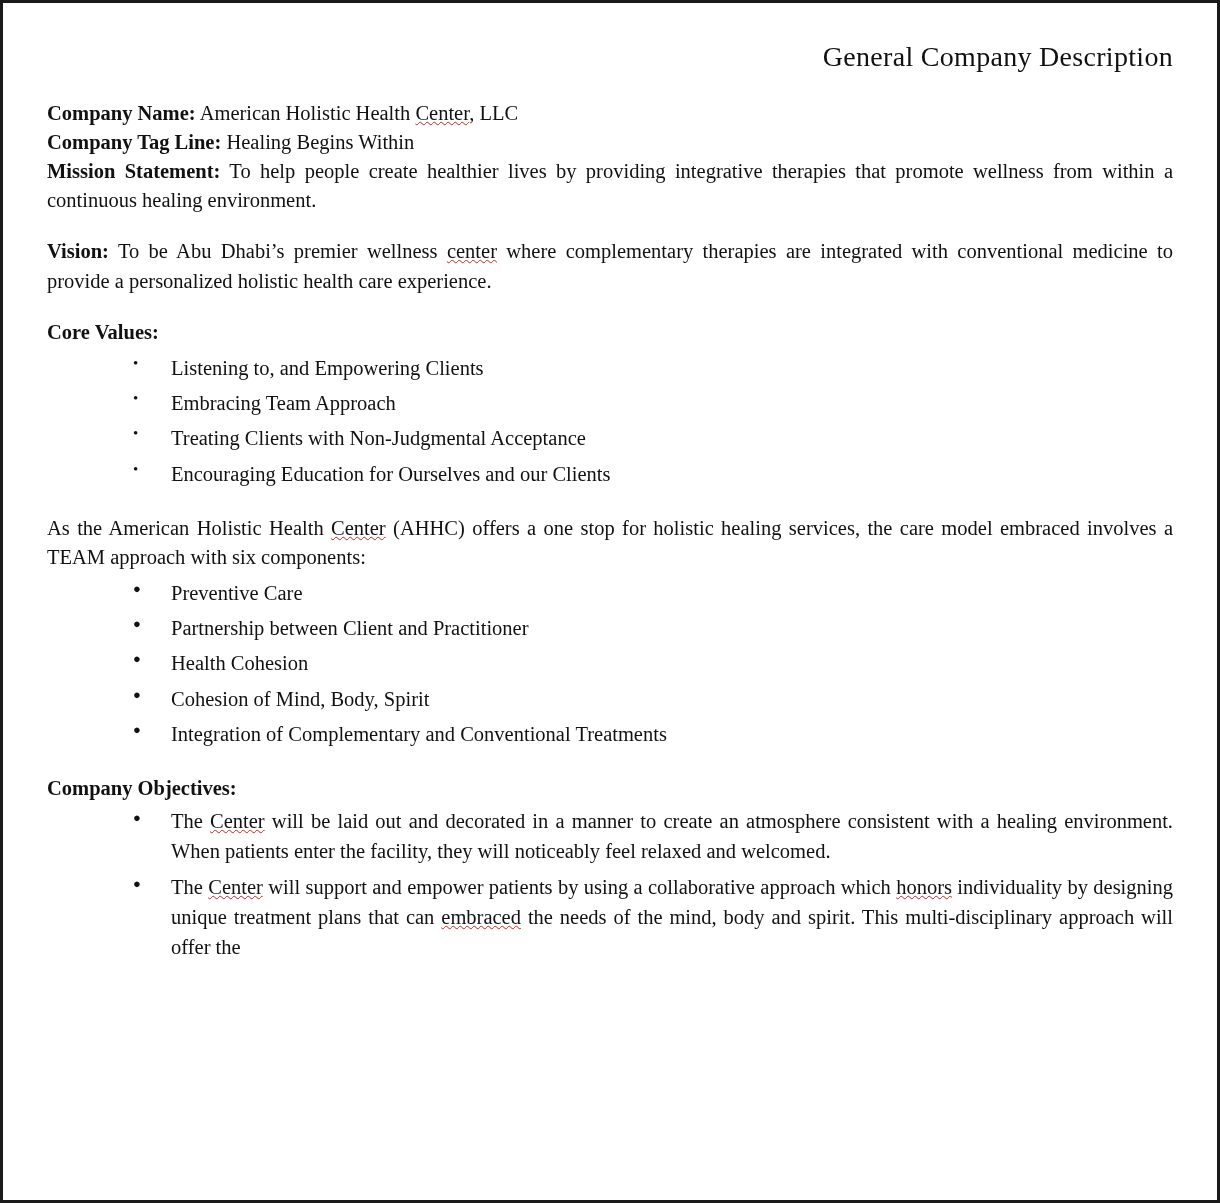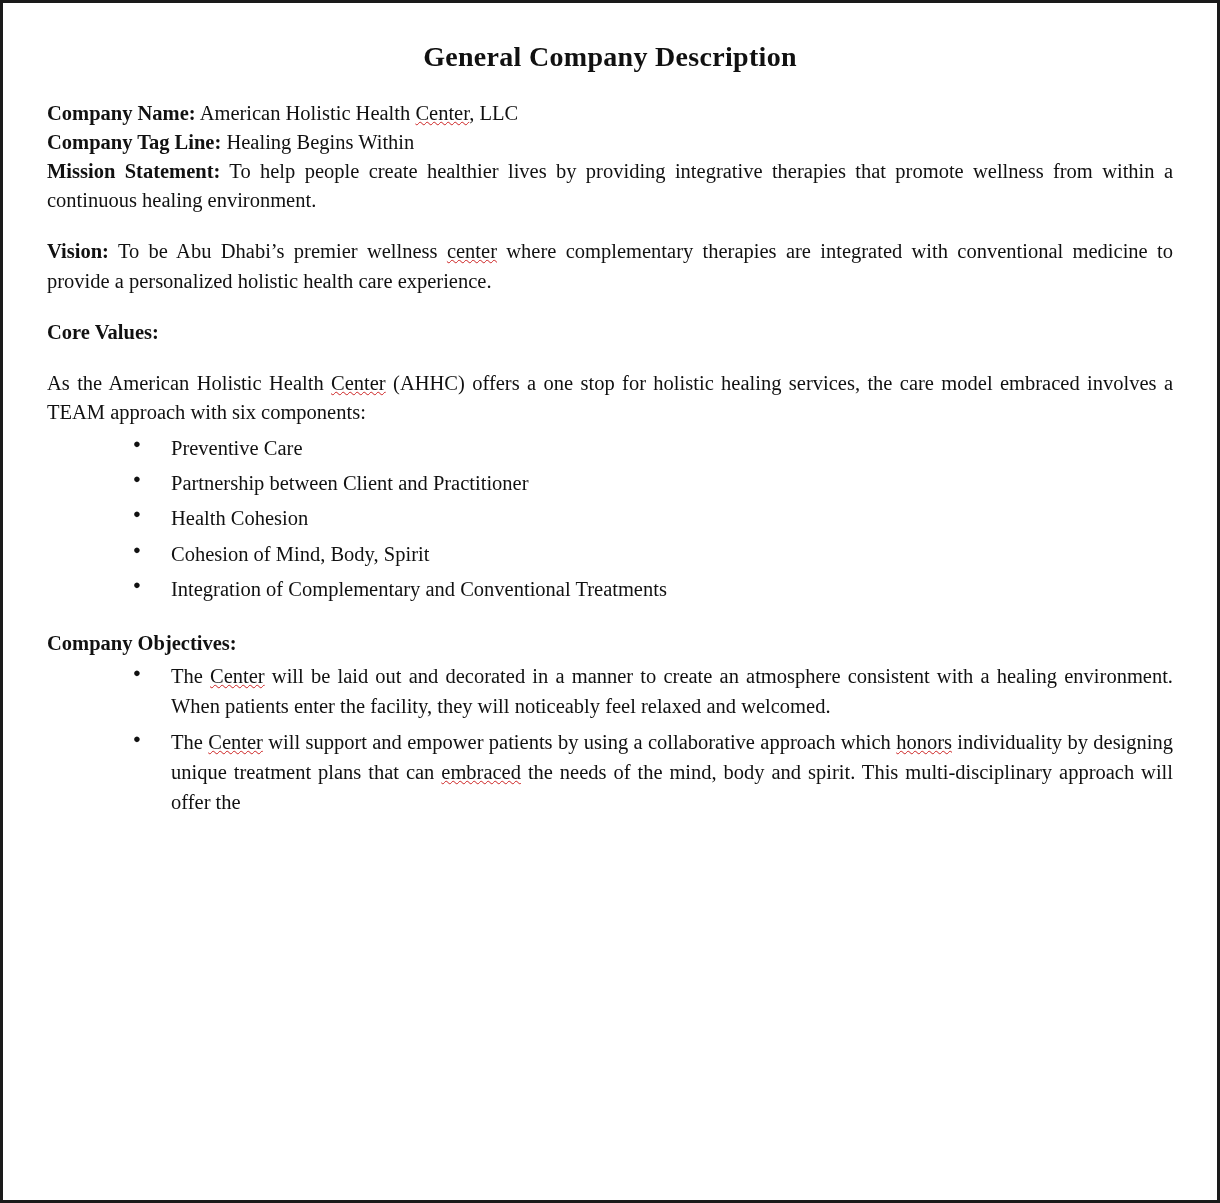--- a/index.html
+++ b/index.html
@@ -19,23 +19,23 @@
     height: 1203px;
     box-sizing: border-box;
     border: 3px solid #1a1a1a;
     background: #ffffff;
     overflow: hidden;
   }
   .inner {
     padding: 22px 44px 0 44px;
   }
   .doc-title {
-    text-align: center;
+    text-align: right;
     font-size: 28px;
-    font-weight: bold;
+    font-weight: normal;
     letter-spacing: 0.3px;
     margin: 16px 0 26px 0;
   }
   p.para {
     font-size: 20.5px;
     line-height: 1.42;
     margin: 0;
     text-align: justify;
     text-justify: inter-word;
   }
@@ -108,20 +108,26 @@
       <span class="label">Vision:</span>
       <span>To be Abu Dhabi’s premier wellness <span class="spell-wavy">center</span> where complementary therapies are integrated with conventional medicine to provide a personalized holistic health care experience.</span>
     </p>
 
     <div class="gap-md"></div>
 
     <p class="para">
       <span class="label">Core Values:</span>
     </p>
 
+    <ul class="bullets hollow">
+      <li>Listening to, and Empowering Clients</li>
+      <li>Embracing Team Approach</li>
+      <li>Treating Clients with Non-Judgmental Acceptance</li>
+      <li>Encouraging Education for Ourselves and our Clients</li>
+    </ul>
 
     <div class="gap-md"></div>
 
     <p class="para">As the American Holistic Health <span class="spell-wavy">Center</span> (AHHC) offers a one stop for holistic healing services, the care model embraced involves a TEAM approach with six components:</p>
 
     <ul class="bullets solid">
       <li>Preventive Care</li>
       <li>Partnership between Client and Practitioner</li>
       <li>Health Cohesion</li>
       <li>Cohesion of Mind, Body, Spirit</li>

